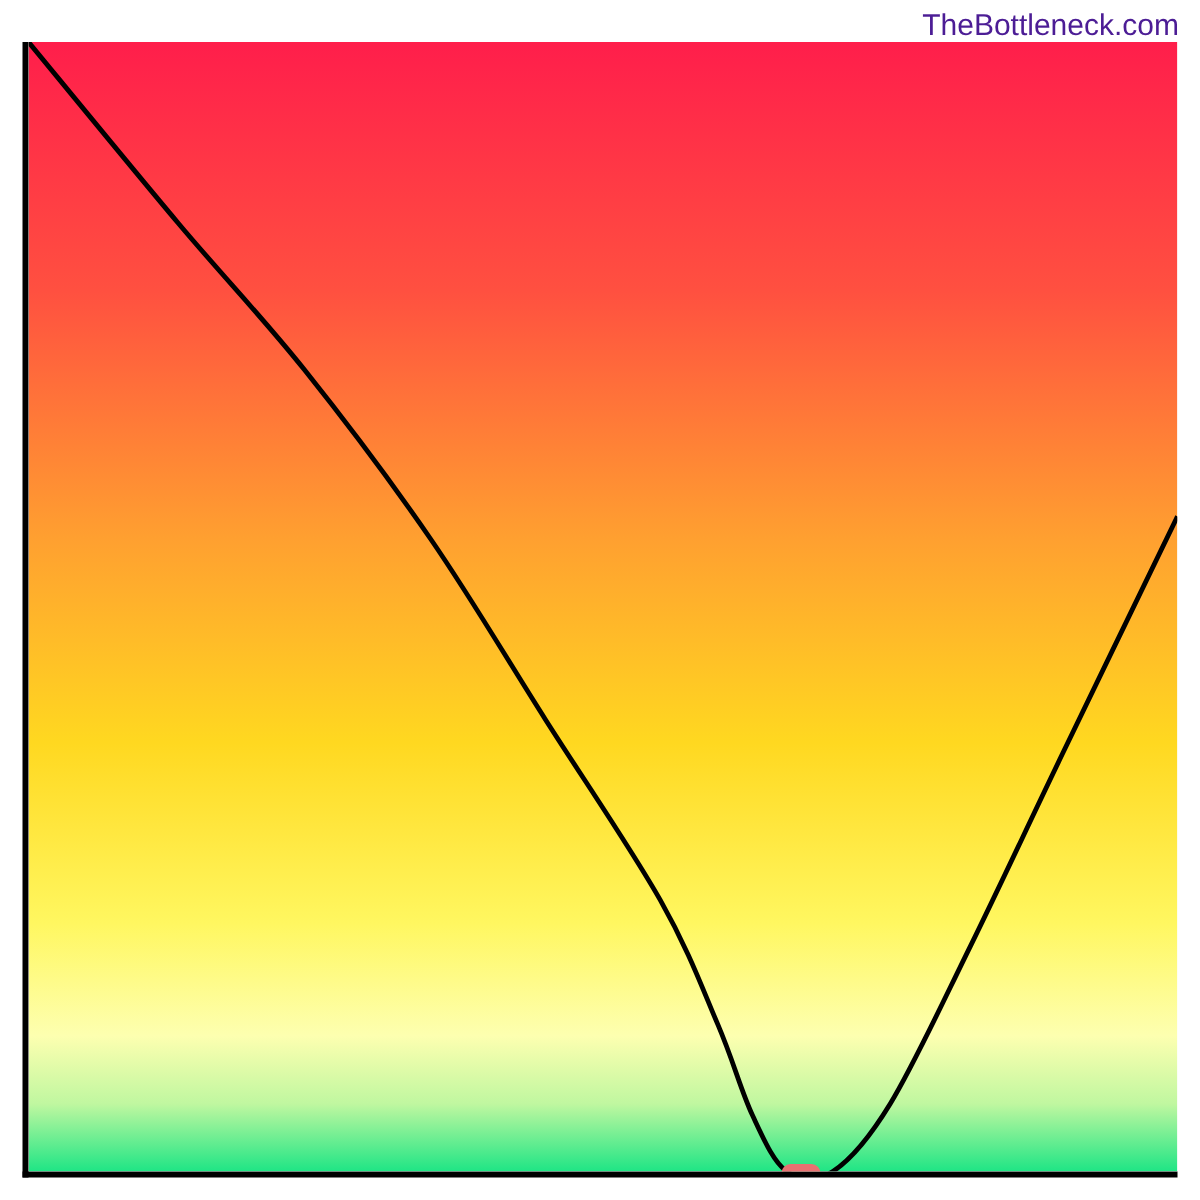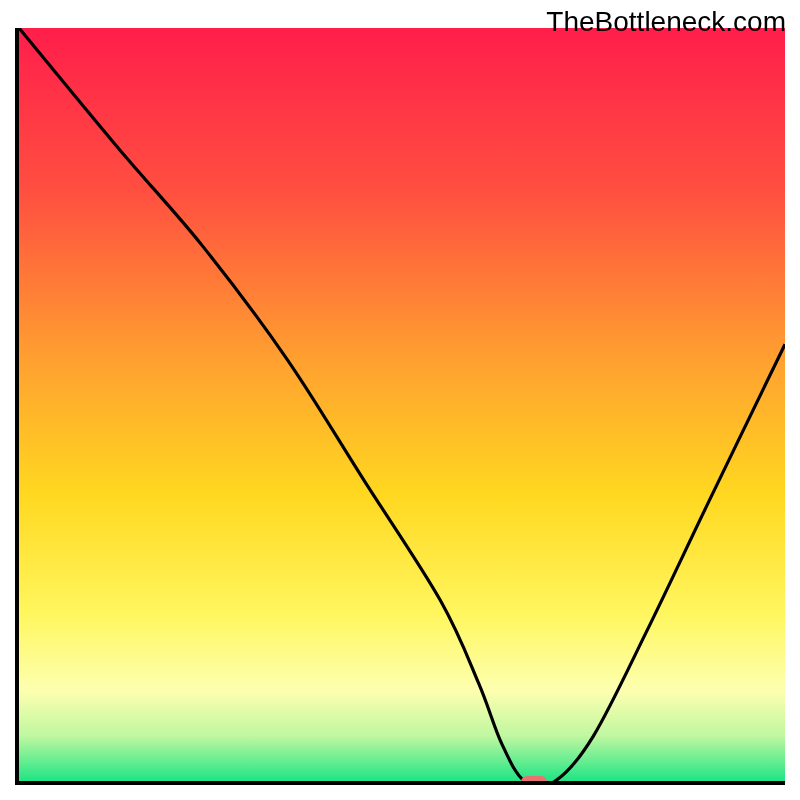--- a/index.html
+++ b/index.html
@@ -15,22 +15,22 @@
     position: absolute;
     top: 0;
     left: 0;
     width: 800px;
     height: 800px;
   }
   .watermark {
     position: absolute;
     top: 6px;
     right: 14px;
-    color: #000000;
-    font-size: 28px;
+    color: #4c1d95;
+    font-size: 20px;
     font-weight: 500;
     z-index: 10;
   }
   .plot-area {
     position: absolute;
     top: 28px;
     left: 15px;
     width: 770px;
     height: 757px;
     border-left: 4px solid #000;

